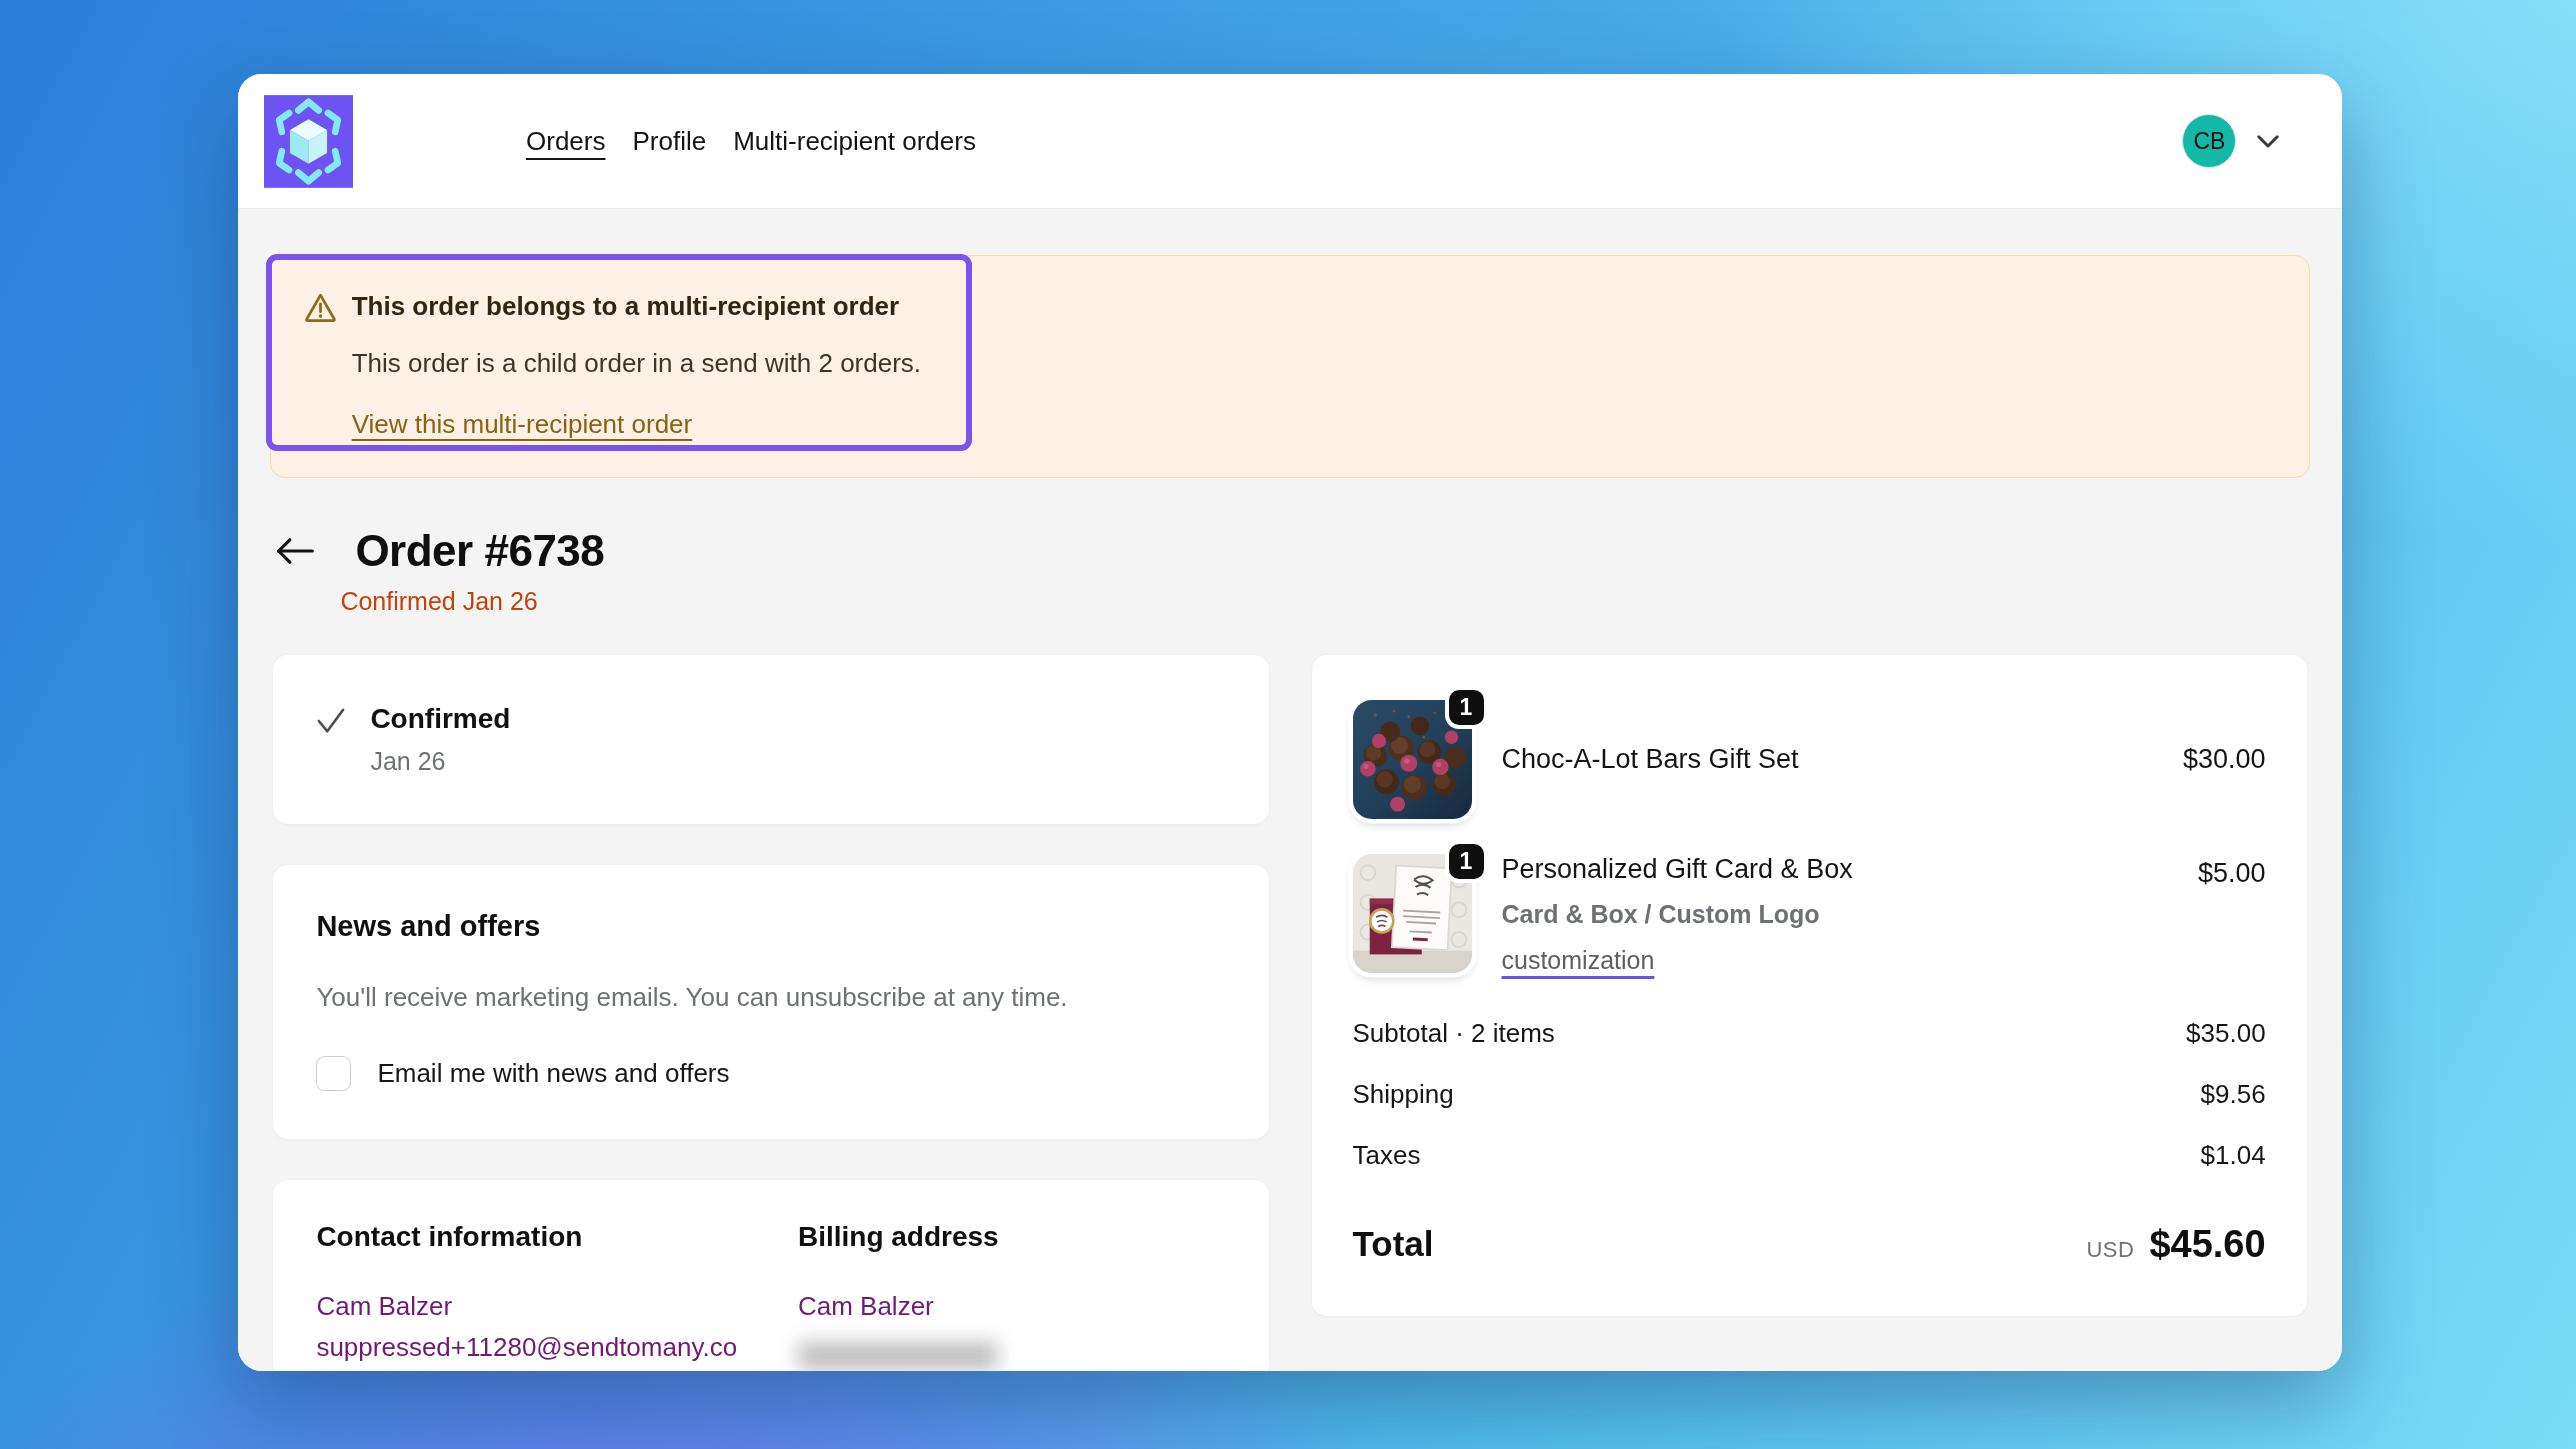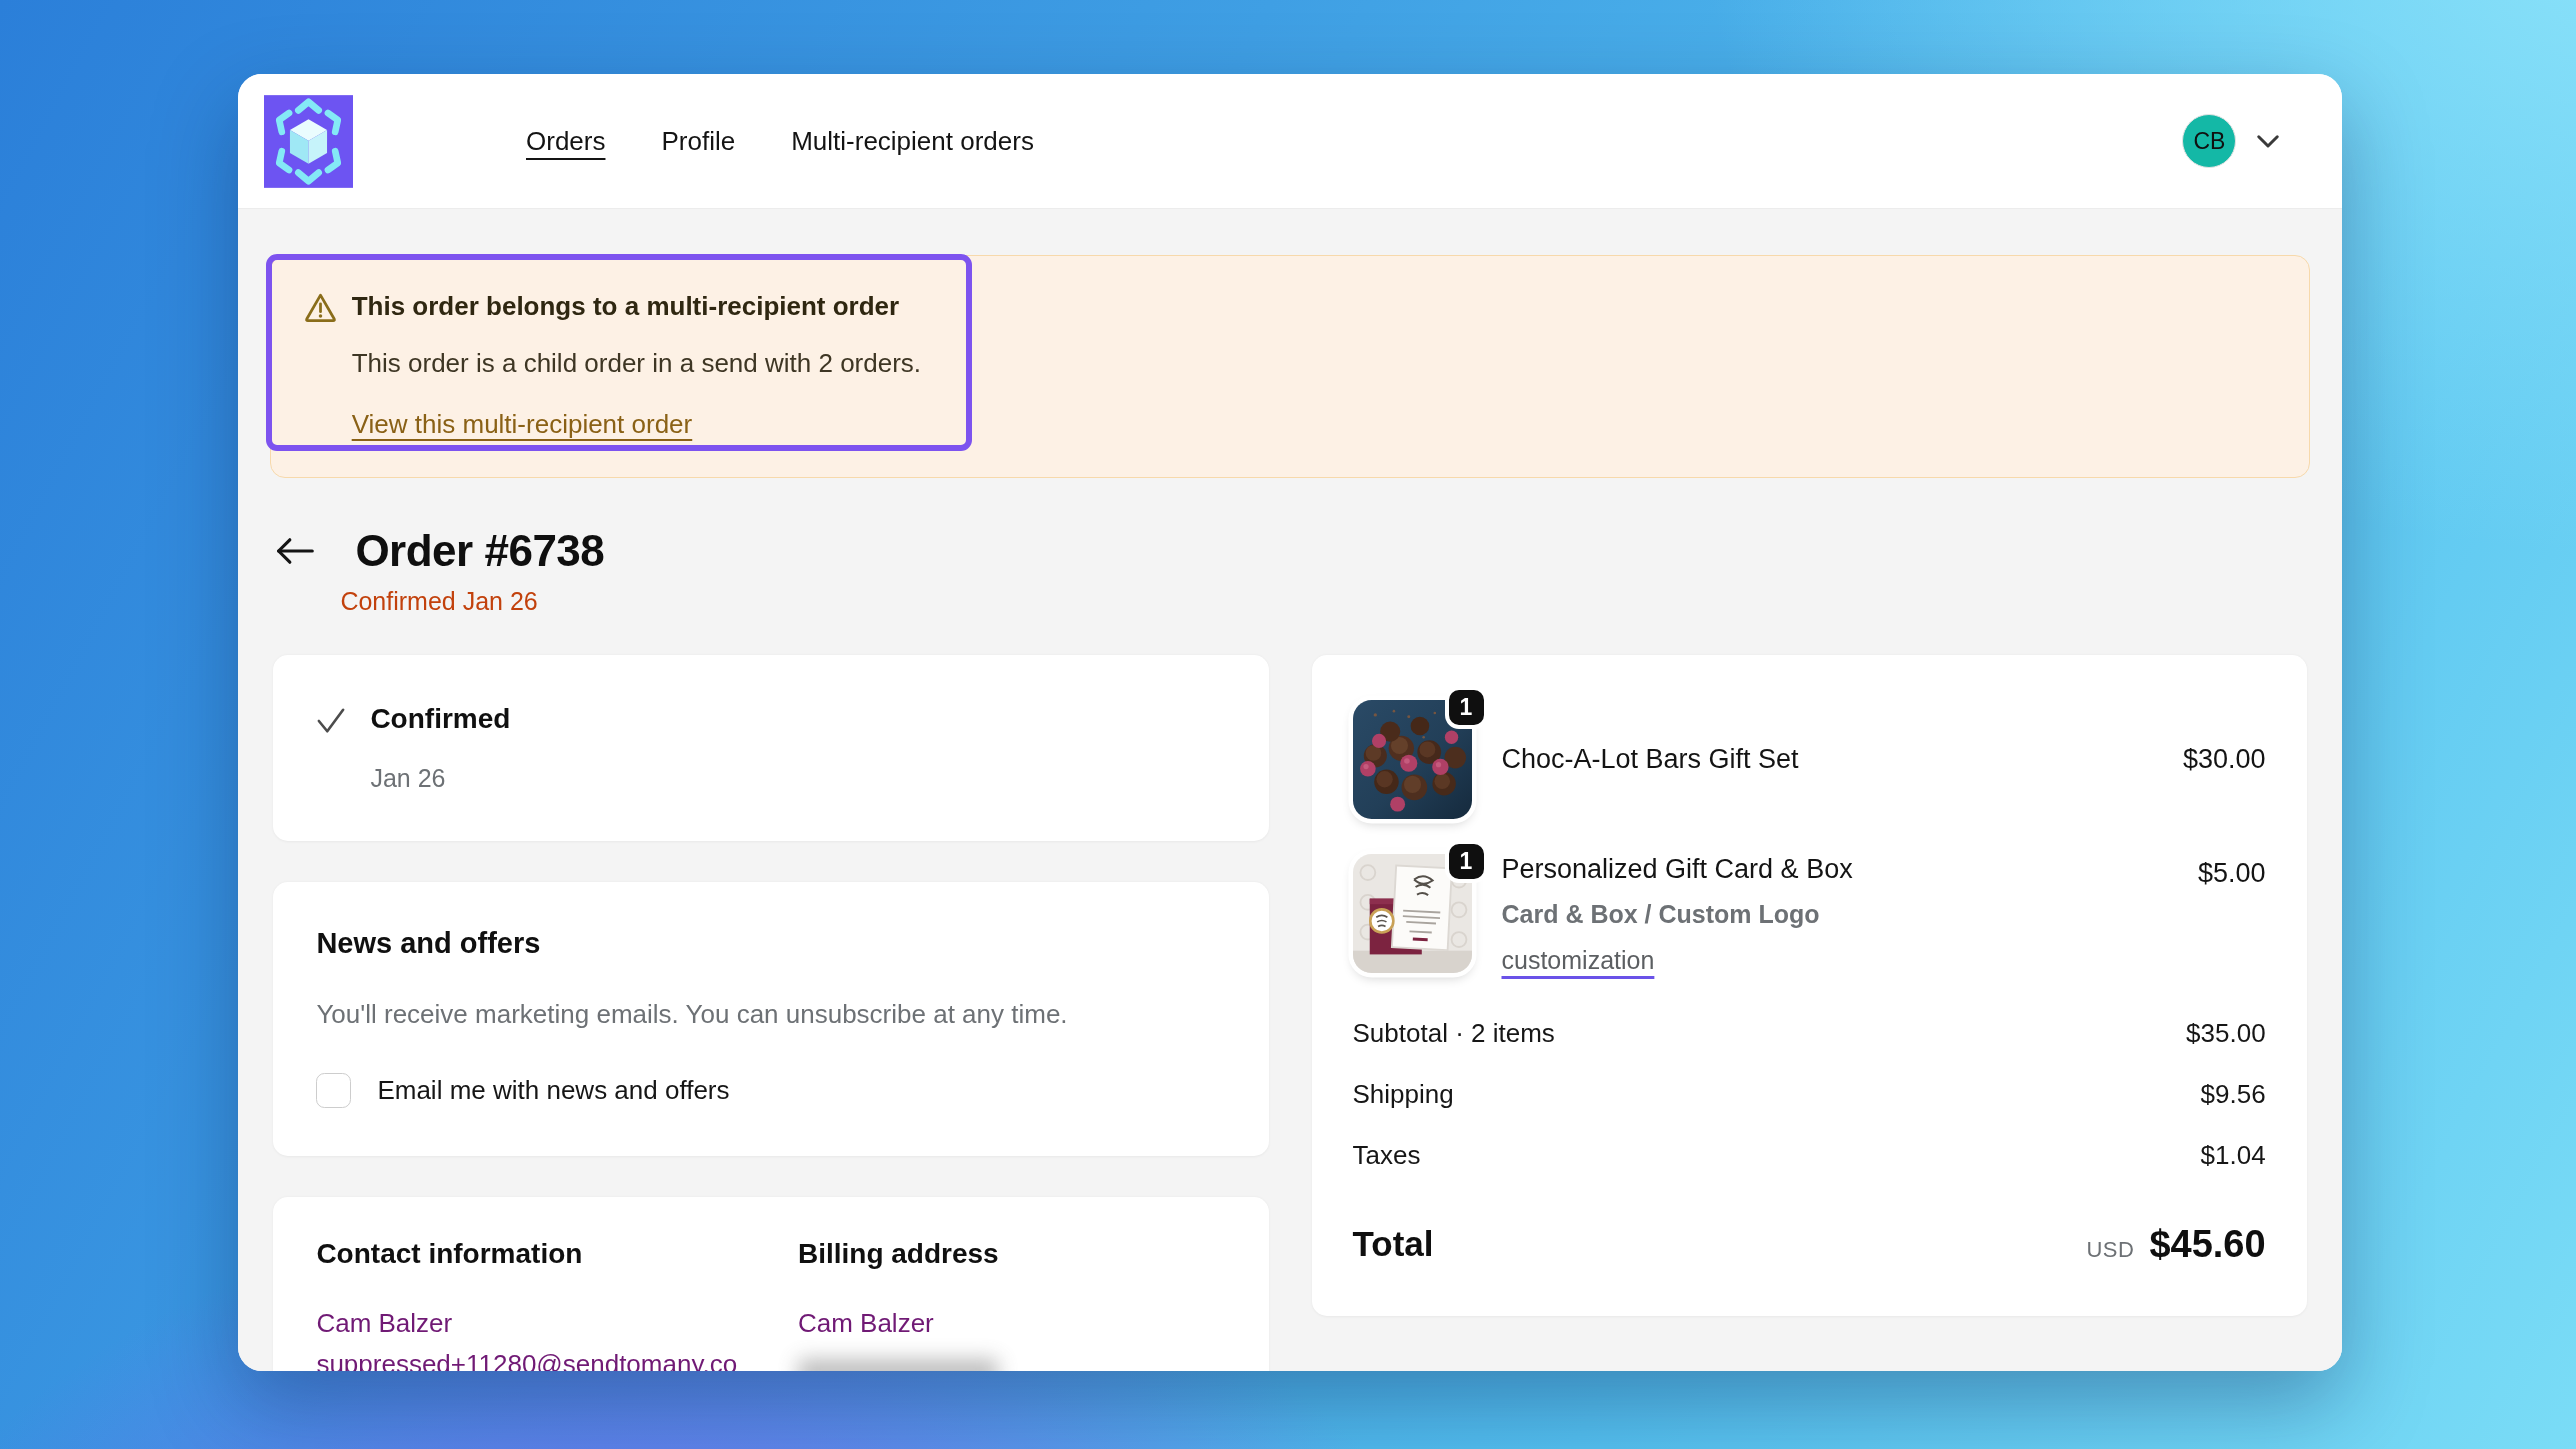--- a/index.html
+++ b/index.html
@@ -18,21 +18,21 @@
   .page{
     position:absolute;left:238px;top:74px;width:2104px;height:1297px;
     background:#fff;border-radius:24px;overflow:hidden;
     box-shadow:0 32px 84px rgba(8,30,80,.35);
     display:flex;flex-direction:column;
   }
   
   .topbar{flex:0 0 134px;display:flex;align-items:center;padding:0 61px 0 26px;
     border-bottom:1.9px solid #ececec;background:#fff;}
   .logo{width:89px;height:93px;display:block;}
-  nav{display:flex;gap:56px;margin-left:173px;}
+  nav{display:flex;gap:27px;margin-left:173px;}
   .nav-link{font-size:26px;color:#141414;cursor:pointer;text-decoration:none;}
   .nav-link.active{text-decoration:underline;text-underline-offset:8.4px;text-decoration-thickness:2.3px;}
   .account{margin-left:auto;display:flex;align-items:center;gap:18.6px;cursor:pointer;}
   .avatar{width:54px;height:54px;border-radius:50%;background:#14b8a6;border:1.9px solid #e3e3e3;
     display:flex;align-items:center;justify-content:center;font-size:23px;color:#101010;box-sizing:border-box;}
   .chev{width:26px;height:16.7px;}
   
   .content{flex:1;background:#f4f4f4;padding:46px 28px 0;overflow:hidden;}
   .alert{position:relative;margin:0 3.7px;background:#fdf1e5;border:1.9px solid #f7d9ab;border-radius:15px;
     padding:35px 37px 37px 33px;box-sizing:border-box;}
@@ -49,21 +49,21 @@
   .back{width:43px;height:32px;cursor:pointer;flex:none;}
   h1{font-size:44px;margin:0;color:#0f0f0f;letter-spacing:-0.5px;}
   .oh-sub{margin:11px 0 0 67px;font-size:25px;color:#c2410c;}
   .grid{display:grid;grid-template-columns:1fr 1fr;gap:43px;align-items:start;padding:0 7.4px;}
   .col{display:flex;flex-direction:column;gap:41px;min-width:0;}
   .card{background:#fff;border-radius:15px;box-shadow:0 0.9px 2.8px rgba(0,0,0,.05);box-sizing:border-box;}
   
   .status-card{padding:48px 43px;display:flex;gap:24px;align-items:flex-start;}
   .check{width:30px;height:28px;margin-top:3.7px;flex:none;}
   .status-label{font-size:28px;font-weight:bold;color:#101010;}
-  .status-date{font-size:25px;color:#6d7175;margin-top:29px;}
+  .status-date{font-size:25px;color:#6d7175;margin-top:12px;}
   
   .news-card{padding:45px 43px 48px;}
   .news-title{font-size:29px;font-weight:bold;margin:0 0 39px;color:#101010;}
   .news-body{font-size:26px;color:#6d7175;margin:0 0 43px;}
   .check-row{display:flex;align-items:center;gap:26px;}
   .checkbox{width:35px;height:35px;border:1.9px solid #cdcdcd;border-radius:8.4px;background:#fff;
     box-sizing:border-box;cursor:pointer;flex:none;}
   .check-label{font-size:26px;color:#161616;}
   
   .contact-card{padding:41px 43px 18.6px;display:grid;grid-template-columns:1fr 1fr;gap:54px;min-height:288px;

